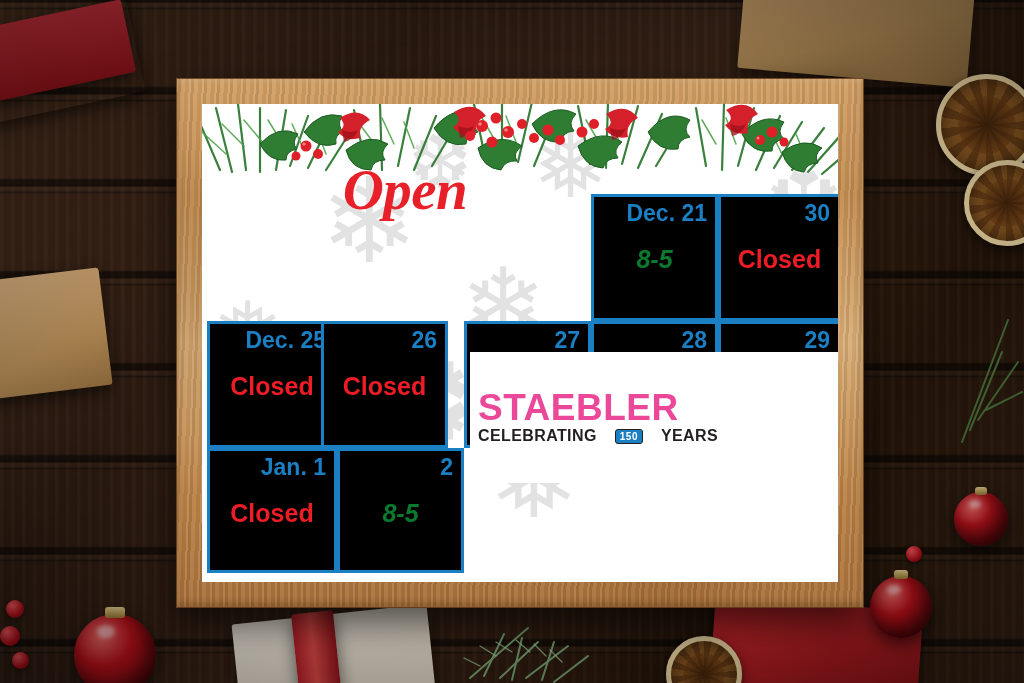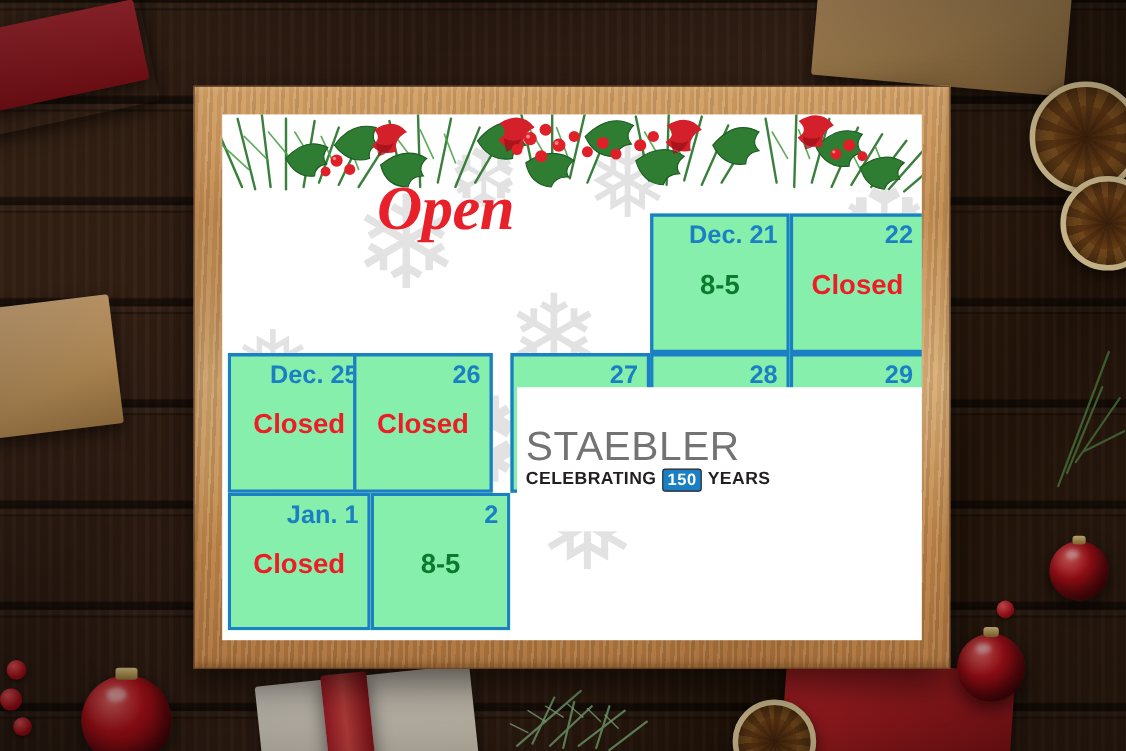--- a/index.html
+++ b/index.html
@@ -81,42 +81,42 @@
 
   
   .headline{position:absolute;left:10px;top:58px;width:386px;text-align:center;
     color:#e8202a;font-family:"Liberation Serif","DejaVu Serif",serif;
     font-style:italic;font-weight:700;font-size:57px;line-height:.98;
     letter-spacing:-.5px;}
   .headline .l2{display:block;margin-top:4px;}
 
   
   .grid{position:absolute;left:5px;top:90px;width:634px;height:379px;}
-  .cell{position:absolute;background:#86efac;
+  .cell{position:absolute;background:#000000;
     box-shadow:inset 0 0 0 3px #1b7fc4;}
   .cell .num{position:absolute;right:11px;top:6px;color:#1b7fc4;
     font-size:23px;font-weight:700;white-space:nowrap;}
   .cell .hrs{position:absolute;left:0;right:0;top:52px;text-align:center;
     font-size:25px;font-weight:700;line-height:1.04;}
   .cell .hrs.two{top:42px;font-size:23px;}
-  .open{color:#0a7a2e;}
+  .open{color:#0a7a2e;font-style:italic;}
   .closed{color:#ee1c25;}
 
   
   .logo{position:absolute;left:268px;top:248px;width:366px;height:131px;
     background:#fff;display:flex;align-items:center;gap:10px;padding-left:8px;}
   .shield{position:relative;width:78px;height:96px;flex:0 0 auto;}
   .logotext{flex:1 1 auto;}
-  .lt1{font-size:37px;font-weight:400;letter-spacing:.5px;color:#737373;line-height:.96;}
+  .lt1{font-size:37px;font-weight:700;letter-spacing:.5px;color:#ec4899;line-height:.96;}
   .lt2{font-size:27px;letter-spacing:5.5px;color:#1b7fc4;line-height:1.06;
     font-family:"Liberation Serif","DejaVu Serif",serif;font-weight:400;}
-  .lt3{display:flex;align-items:center;gap:5px;margin-top:2px;}
+  .lt3{display:flex;align-items:center;gap:18px;margin-top:2px;}
   .lt3 .t{font-size:16px;font-weight:700;letter-spacing:.4px;color:#231f20;}
   .badge150{display:inline-block;padding:1px 4px;border-radius:3px;
-    background:#1b7fc4;color:#fff;font-size:15px;font-weight:700;
+    background:#1b7fc4;color:#fff;font-size:10px;font-weight:700;
     border:1.5px solid #231f20;letter-spacing:.5px;}
 </style>
 </head>
 <body>
 
 <div id="stage">
 
   <div class="bg"></div>
 
   <div class="prop gift" style="left:-34px;top:-18px;width:168px;height:128px;transform:rotate(-12deg);
@@ -325,21 +325,21 @@
       <span>Open</span>
     </div>
 
     <div class="grid">
 
       <div class="cell" style="left:384px;top:0px;width:127px;height:127px;">
         <span class="num">Dec. 21</span>
         <span class="hrs open">8-5</span>
       </div>
       <div class="cell" style="left:511px;top:0px;width:123px;height:127px;">
-        <span class="num">22</span>
+        <span class="num">30</span>
         <span class="hrs closed">Closed</span>
       </div>
 
       <div class="cell" style="left:0px;top:127px;width:130px;height:127px;">
         <span class="num">Dec. 25</span>
         <span class="hrs closed">Closed</span>
       </div>
       <div class="cell" style="left:114px;top:127px;width:127px;height:127px;">
         <span class="num">26</span>
         <span class="hrs closed">Closed</span>

